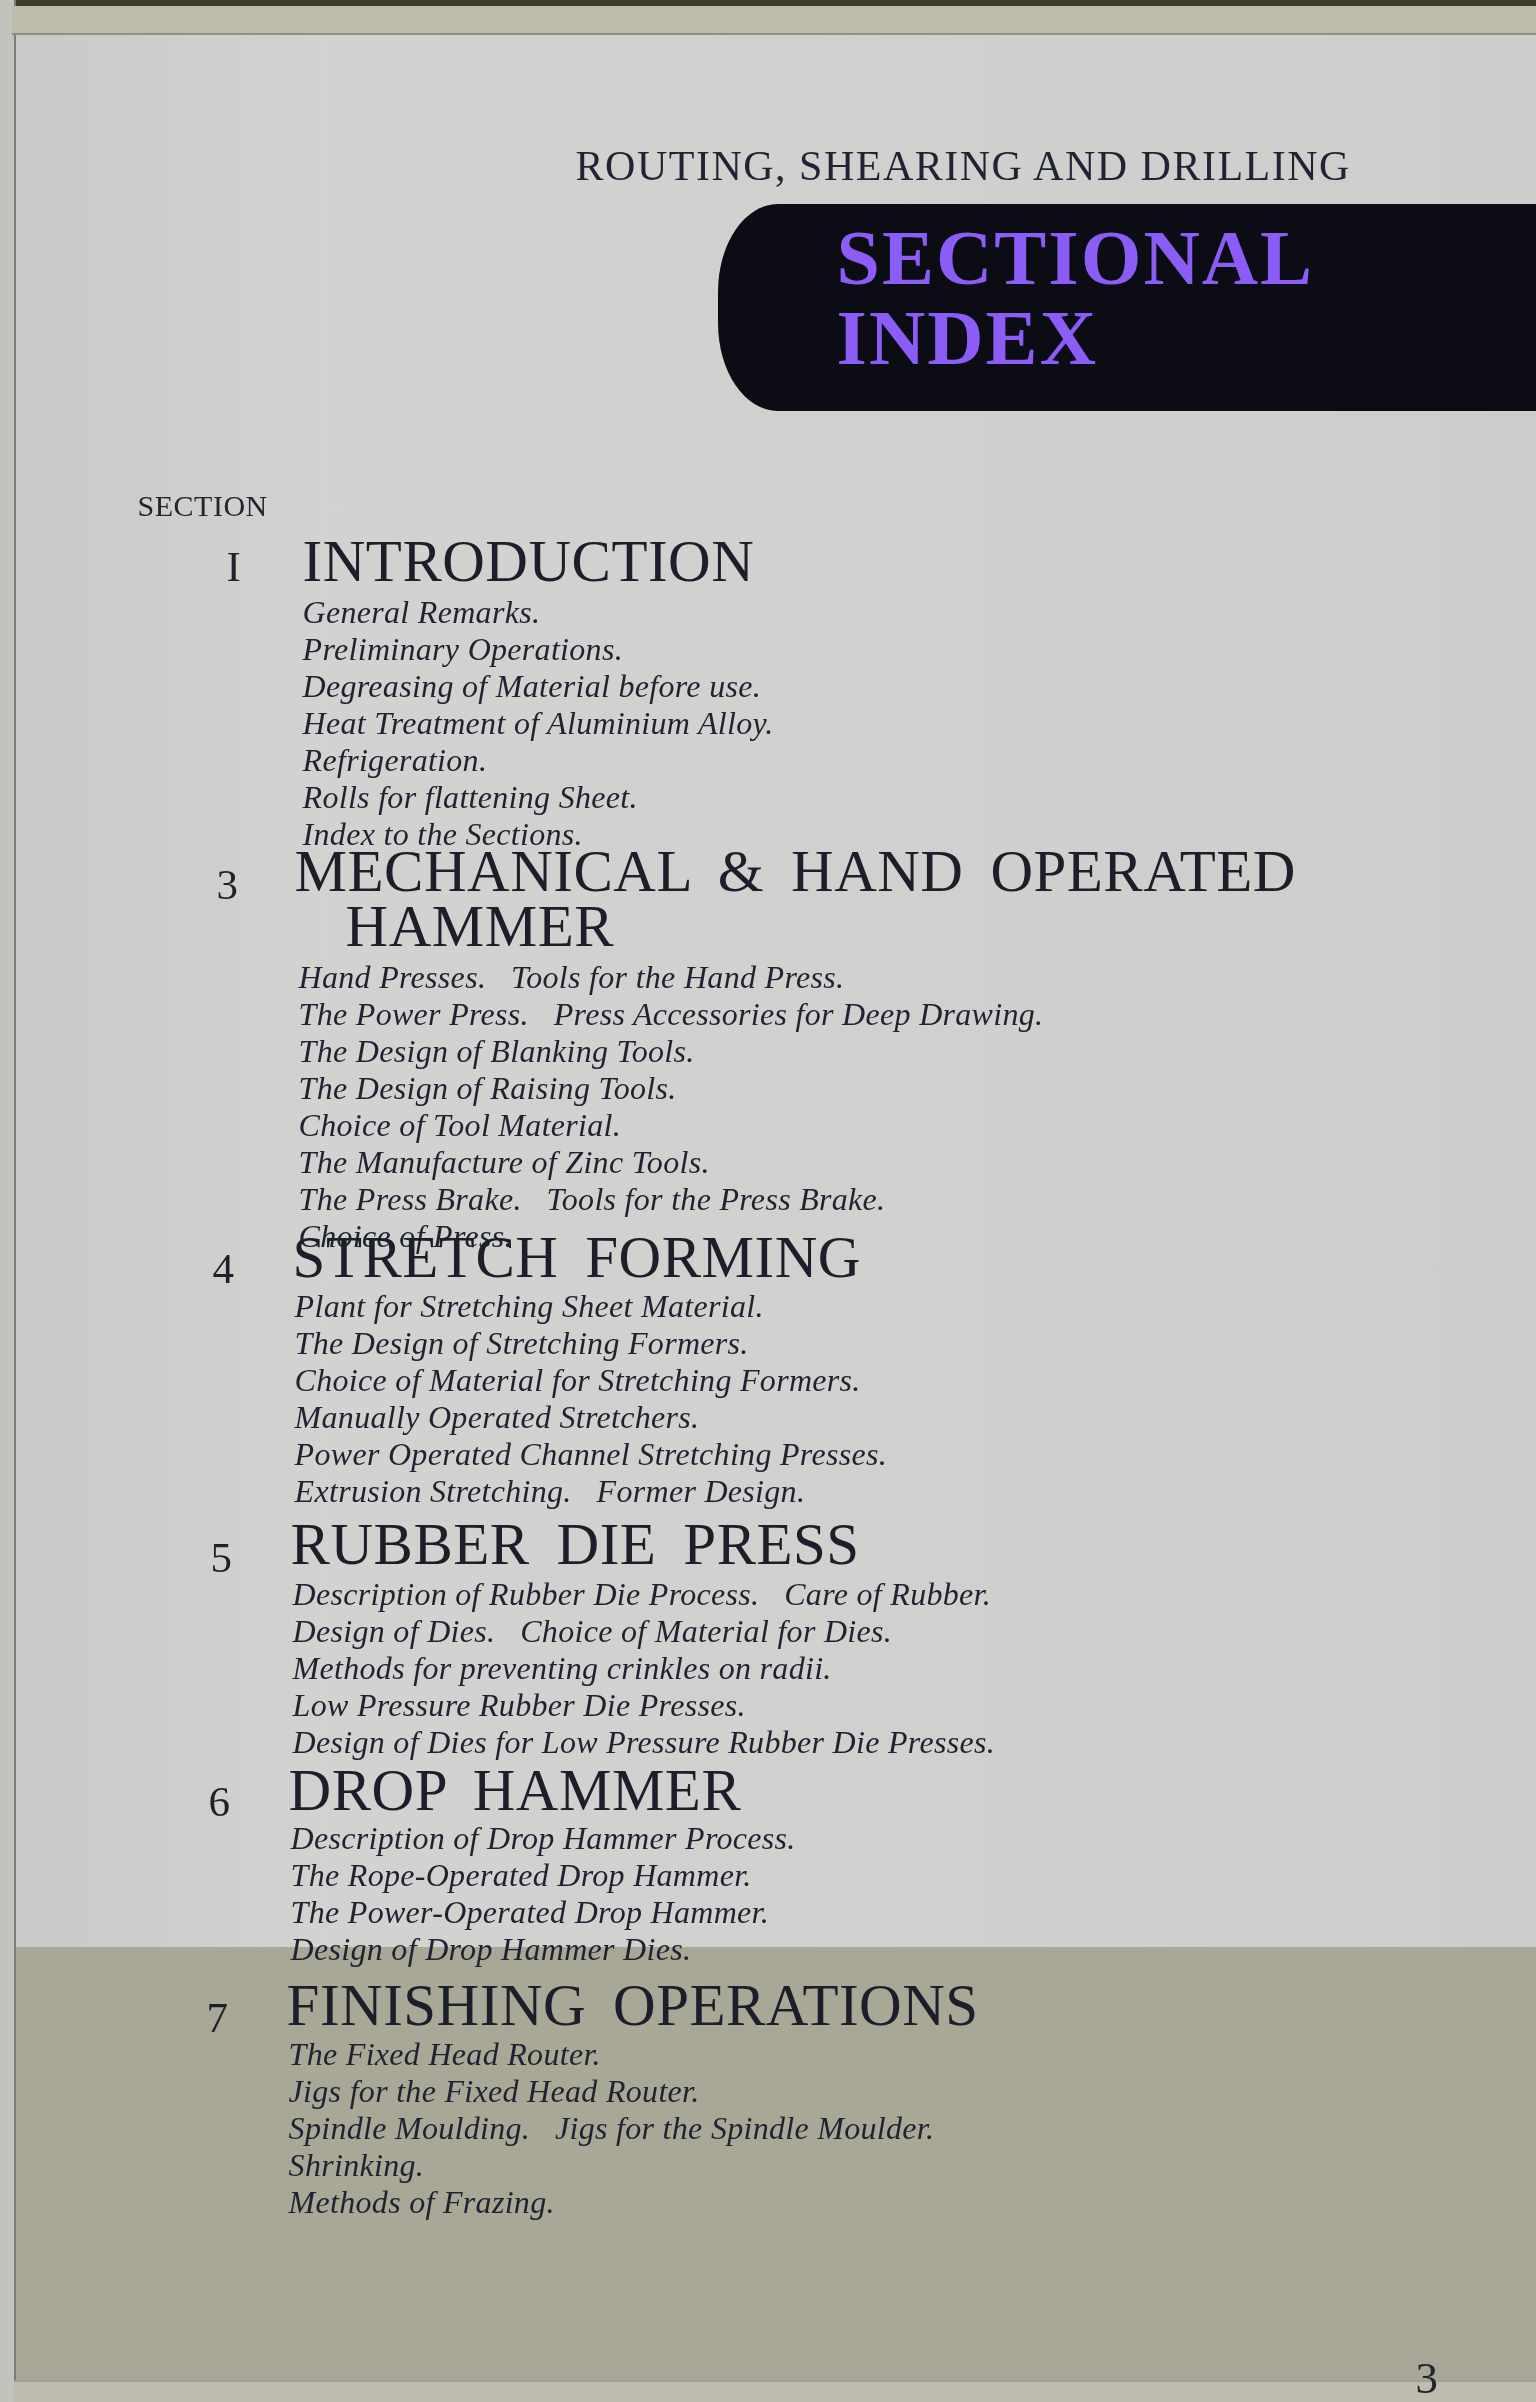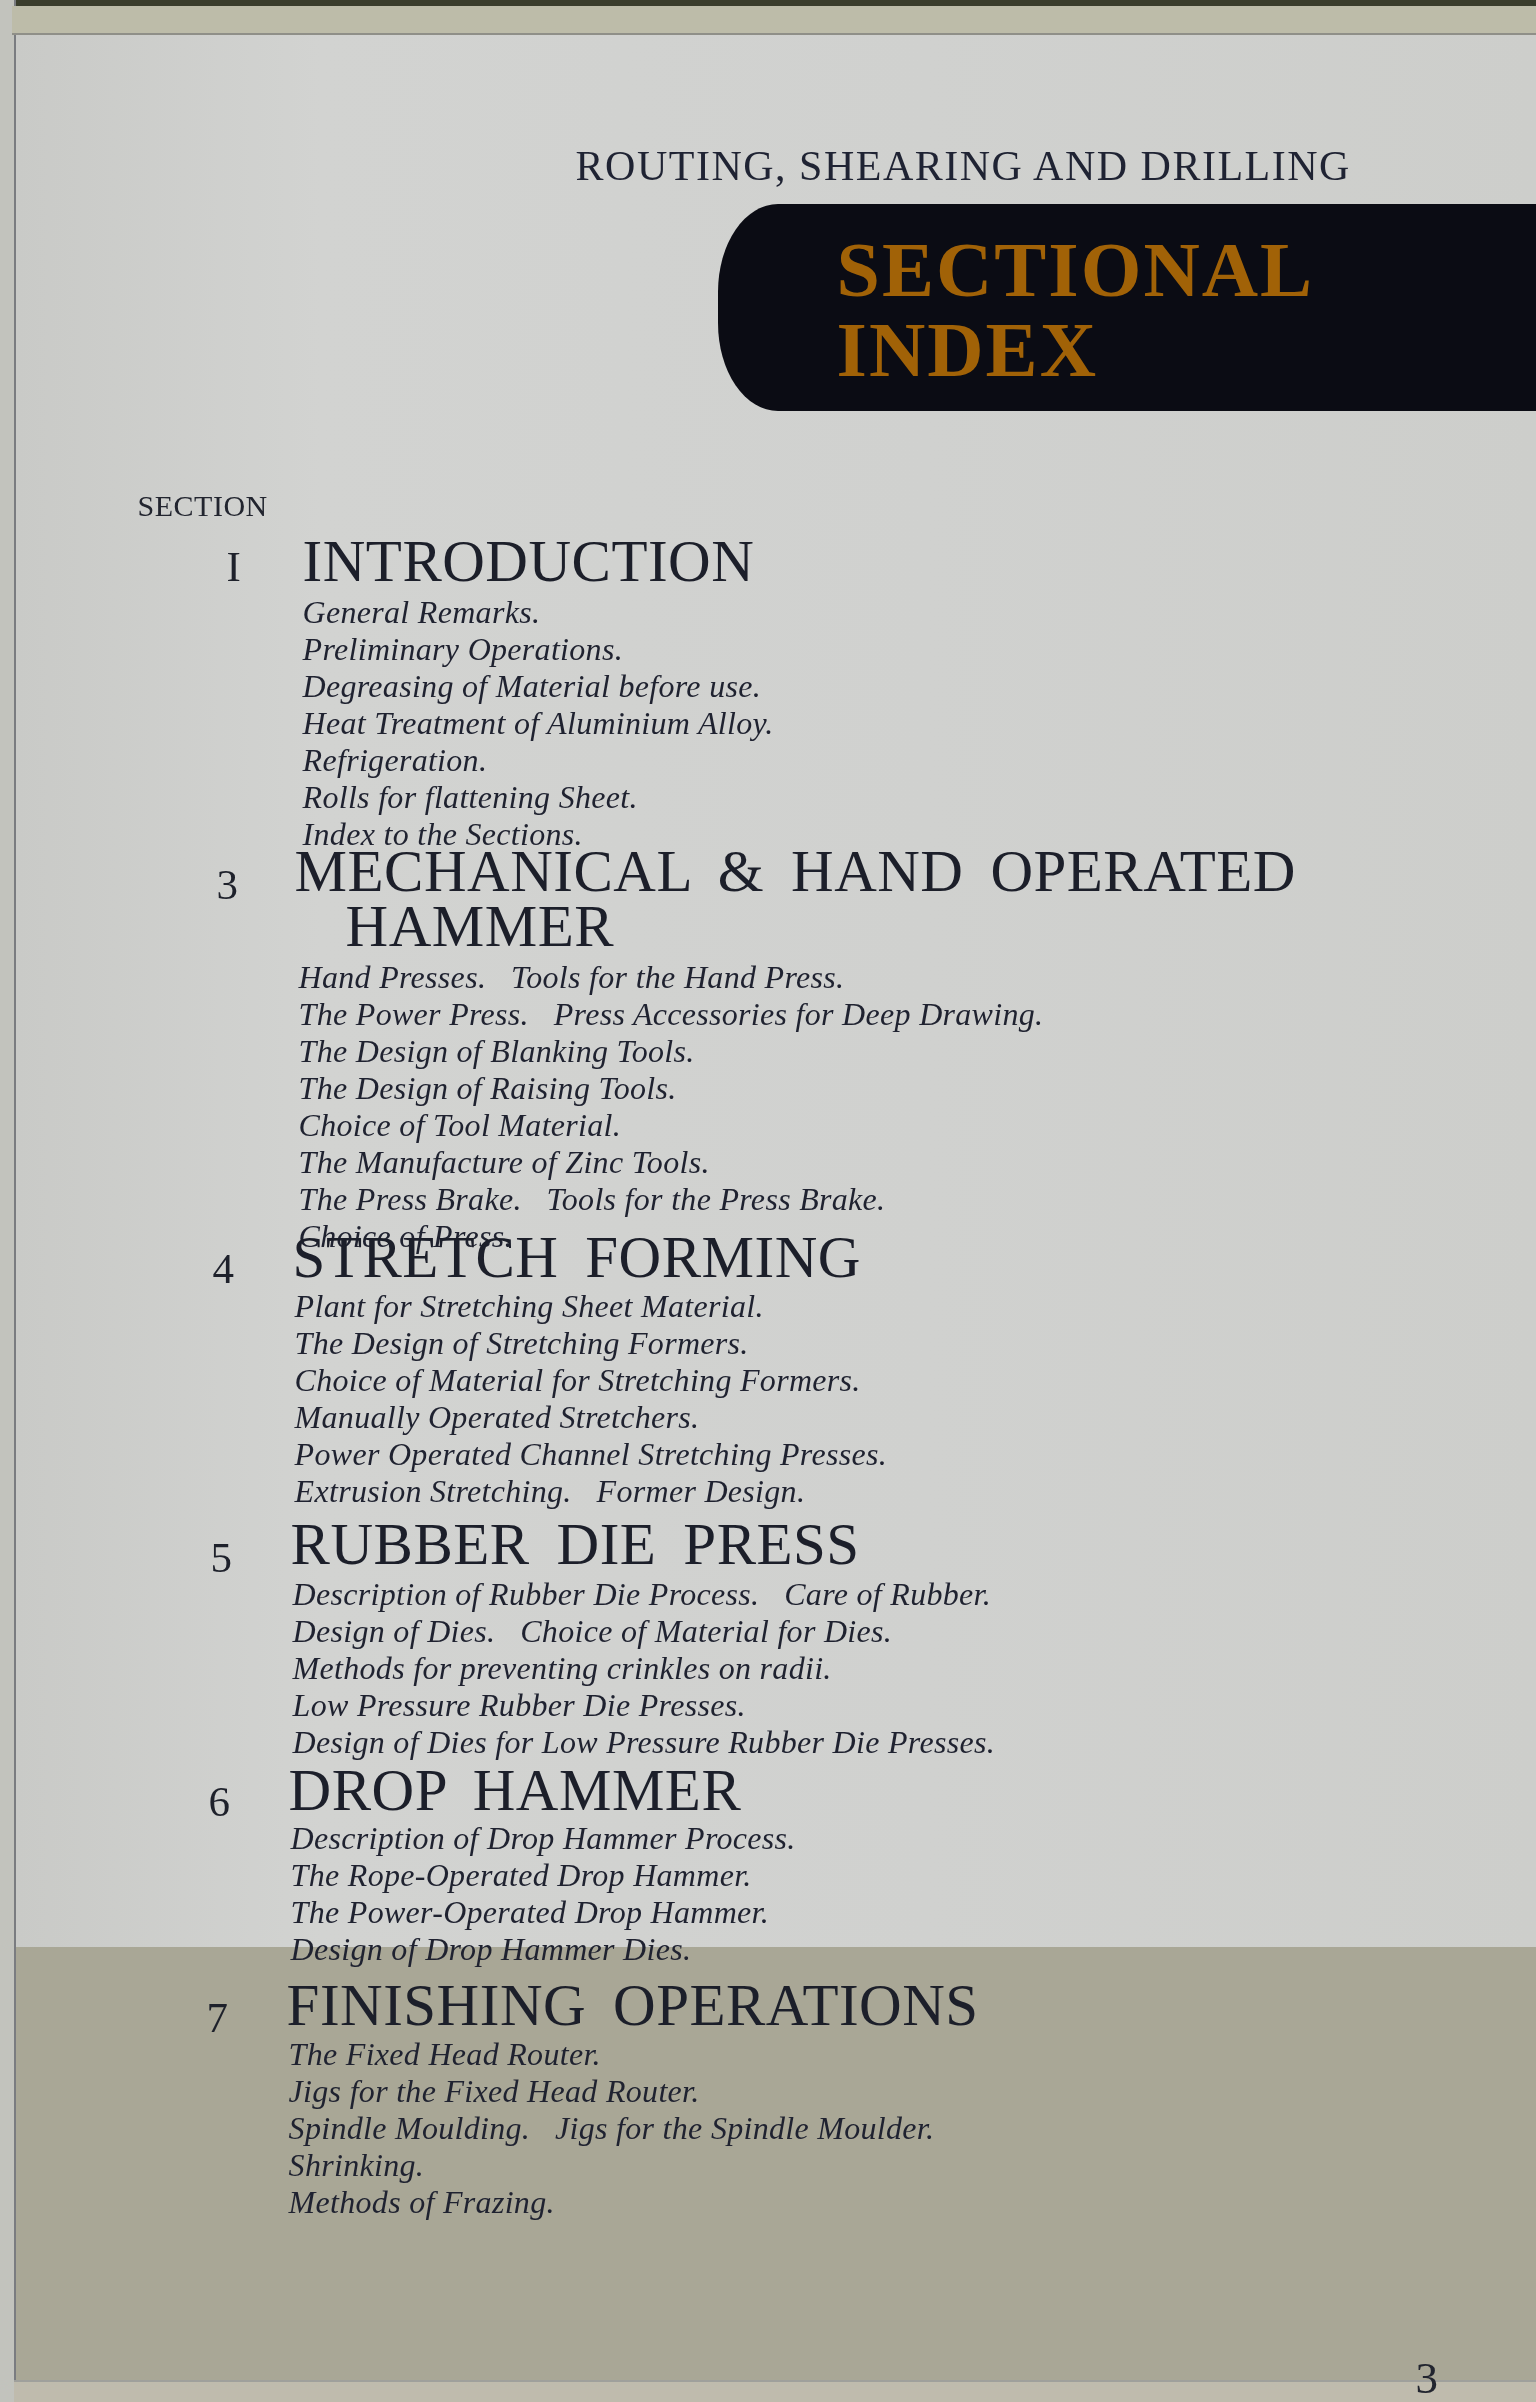--- a/index.html
+++ b/index.html
@@ -65,27 +65,26 @@
       width: 835px;
       height: 207px;
       background: #0b0c14;
       border-top-left-radius: 60px 88px;
       border-bottom-left-radius: 60px 88px;
     }
     .tab-title {
       position: absolute;
       left: 119px;
       top: 13.7px;
-      color: #a16207;
+      color: #8b5cf6;
       font-weight: bold;
       font-size: 78px;
       line-height: 80px;
       letter-spacing: 2px;
       white-space: nowrap;
-      margin-top: 12px;
     }
     .section-label {
       position: absolute;
       left: 122px;
       top: 454px;
       font-size: 30px;
       color: #22252f;
       letter-spacing: 0.5px;
     }
     .sec {

